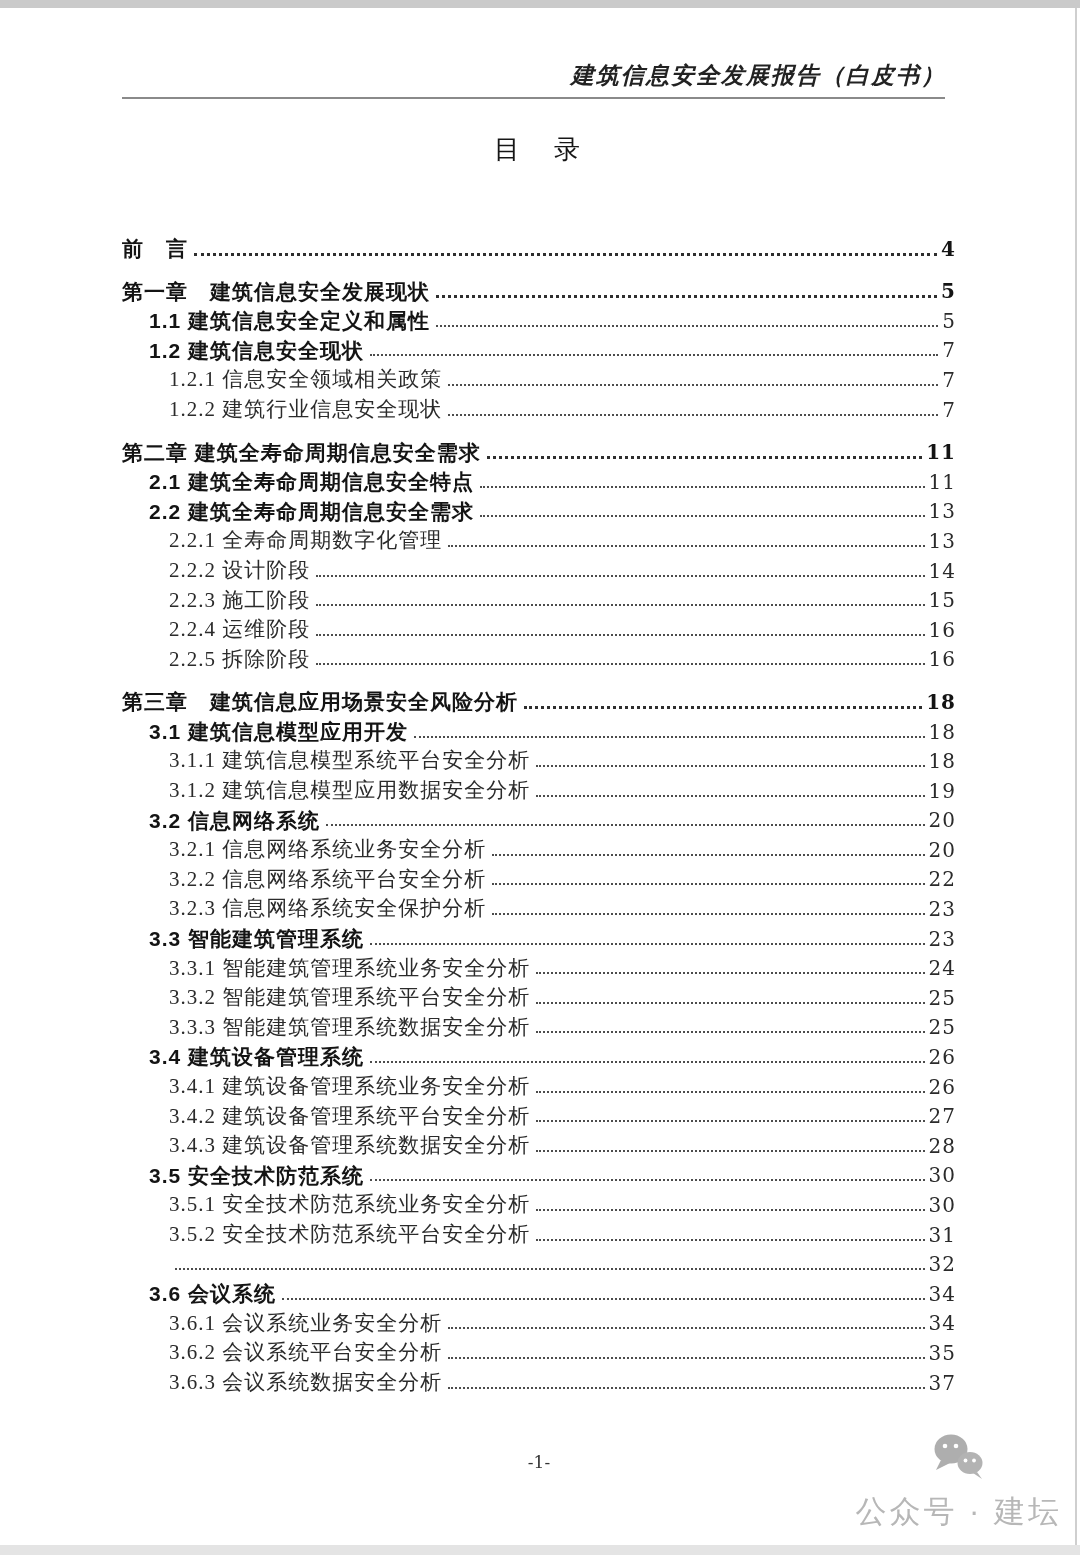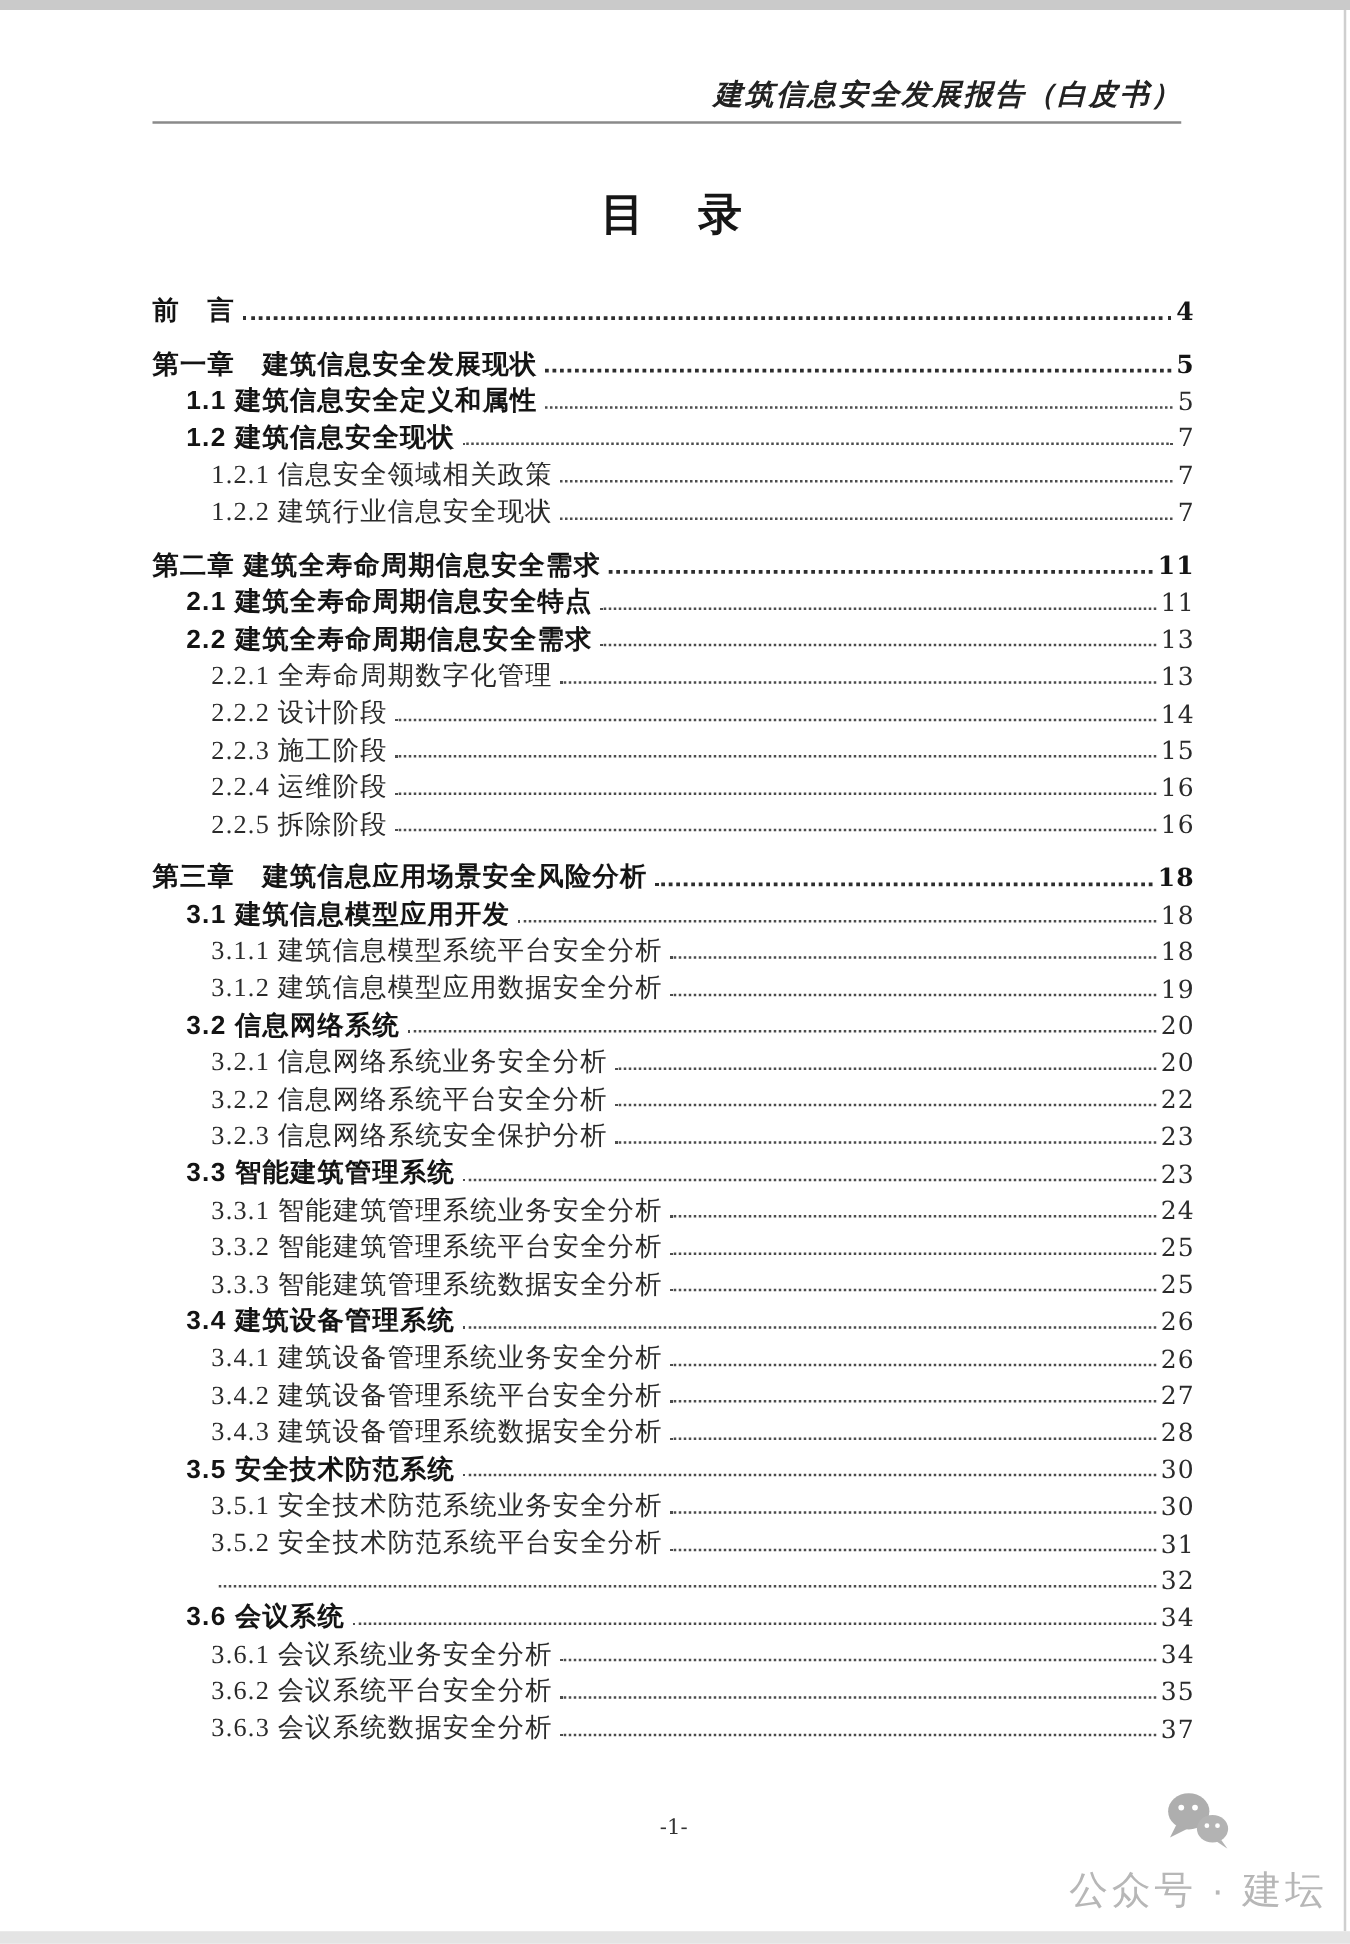--- a/index.html
+++ b/index.html
@@ -32,24 +32,24 @@
     font-style: italic; font-weight: 700;
     font-size: 23px; letter-spacing: 2px;
     color: #222;
     white-space: nowrap;
   }
   .header-rule {
     position: absolute; top: 97px; left: 0; right: 11px; height: 2px;
     background: #8a8a8a;
   }
   .toc-title {
-    position: absolute; top: 148px; left: 0; right: 0; margin: 0;
+    position: absolute; top: 132px; left: 0; right: 0; margin: 0;
     text-align: center;
     font-family: "Liberation Serif", serif;
-    font-size: 35px; font-weight: 700;
+    font-size: 26px; font-weight: 400;
     letter-spacing: 4px;
     color: #161616;
   }
   .toc-list {
     position: absolute; top: 232px; left: 0; right: 0;
   }
   .toc-row {
     display: flex; align-items: flex-end;
     height: 29.6px;
     font-size: 21px;

